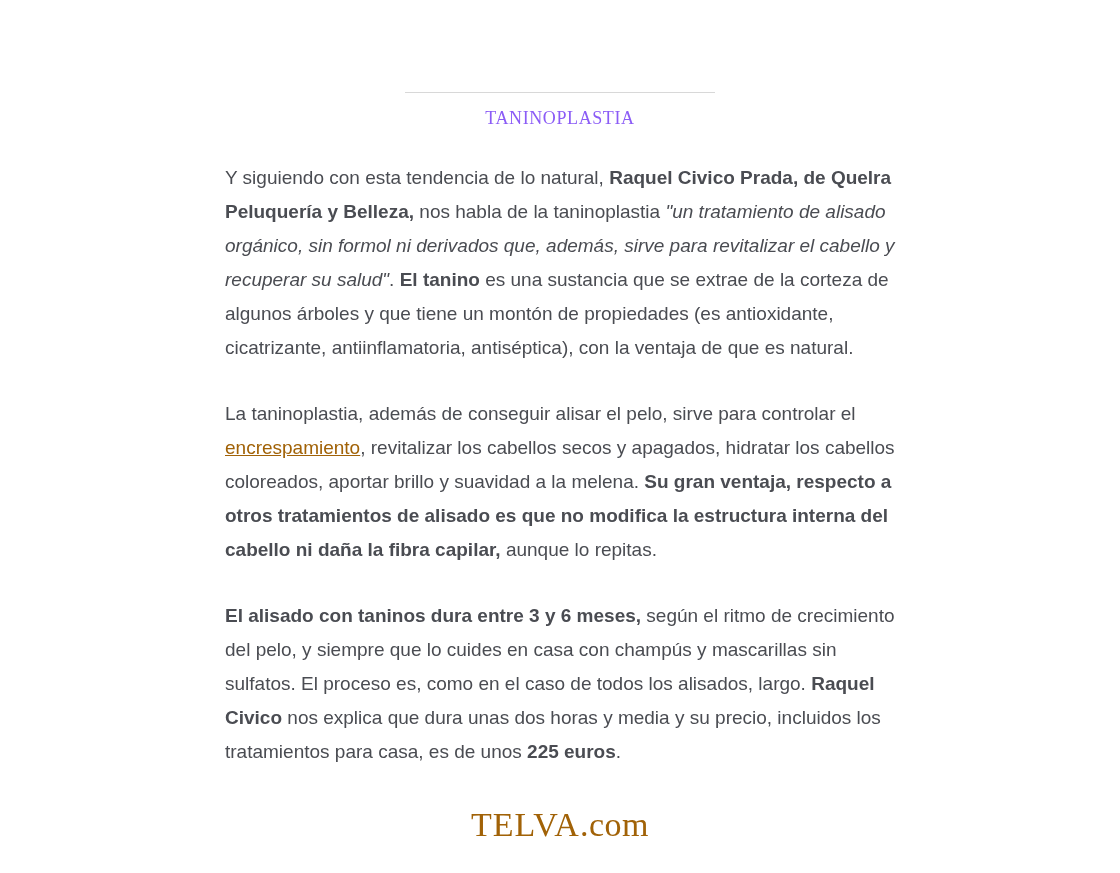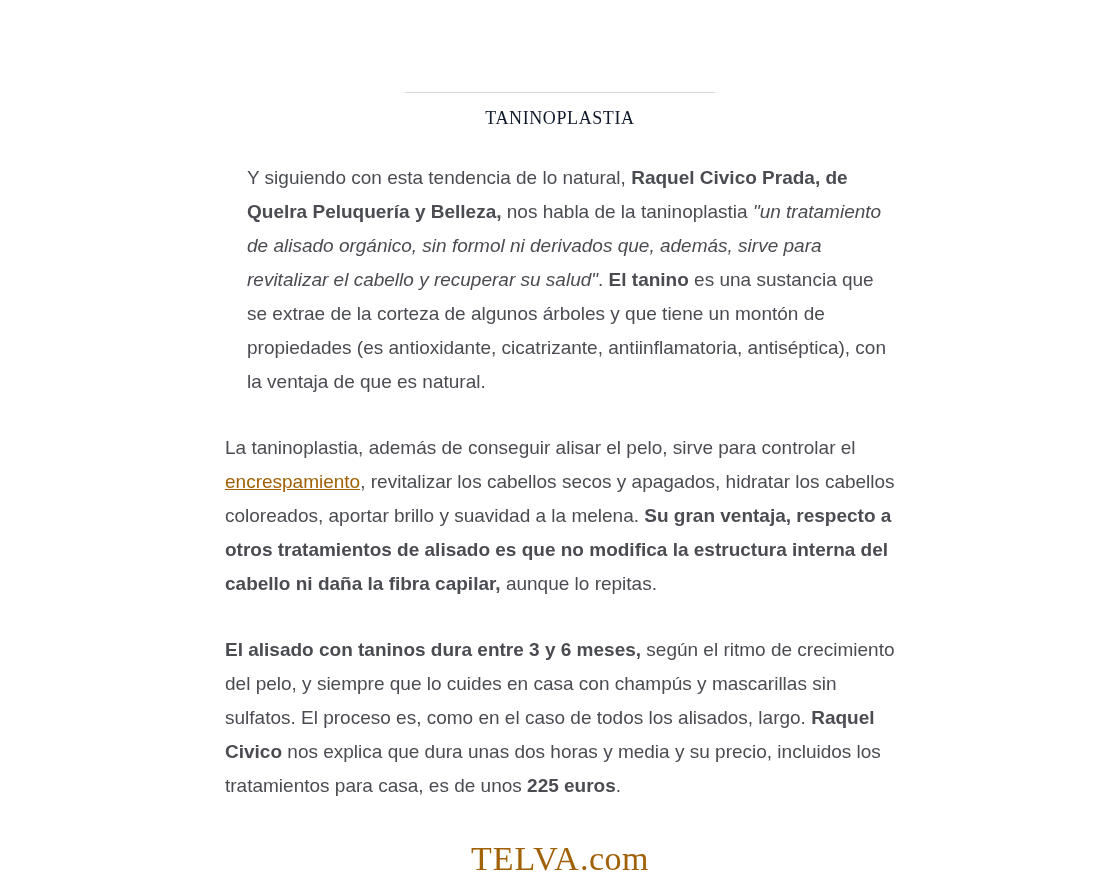--- a/index.html
+++ b/index.html
@@ -21,35 +21,34 @@
     width: 310px;
     height: 1px;
     background: #d8d8d8;
     margin: 92px auto 0 auto;
   }
   .heading {
     font-family: "Liberation Serif", "DejaVu Serif", serif;
     font-size: 18px;
     font-weight: 400;
     letter-spacing: 0.6px;
-    color: #0f172a;
+    color: #8b5cf6;
     text-align: center;
     line-height: 26px;
     margin: 12px 0 0 0;
   }
   .article p {
     font-size: 19px;
     line-height: 34px;
     color: #4a4c52;
     margin: 32px 0 0 0;
     text-align: left;
   }
   .article p.first {
     margin-top: 30px;
-    margin-left: 22px;
   }
   .r { font-weight: 400; font-style: normal; }
   .b { font-weight: 700; font-style: normal; }
   .i { font-weight: 400; font-style: italic; }
   a.link {
     color: #a16207;
     text-decoration: underline;
     cursor: pointer;
   }
   .logo {

